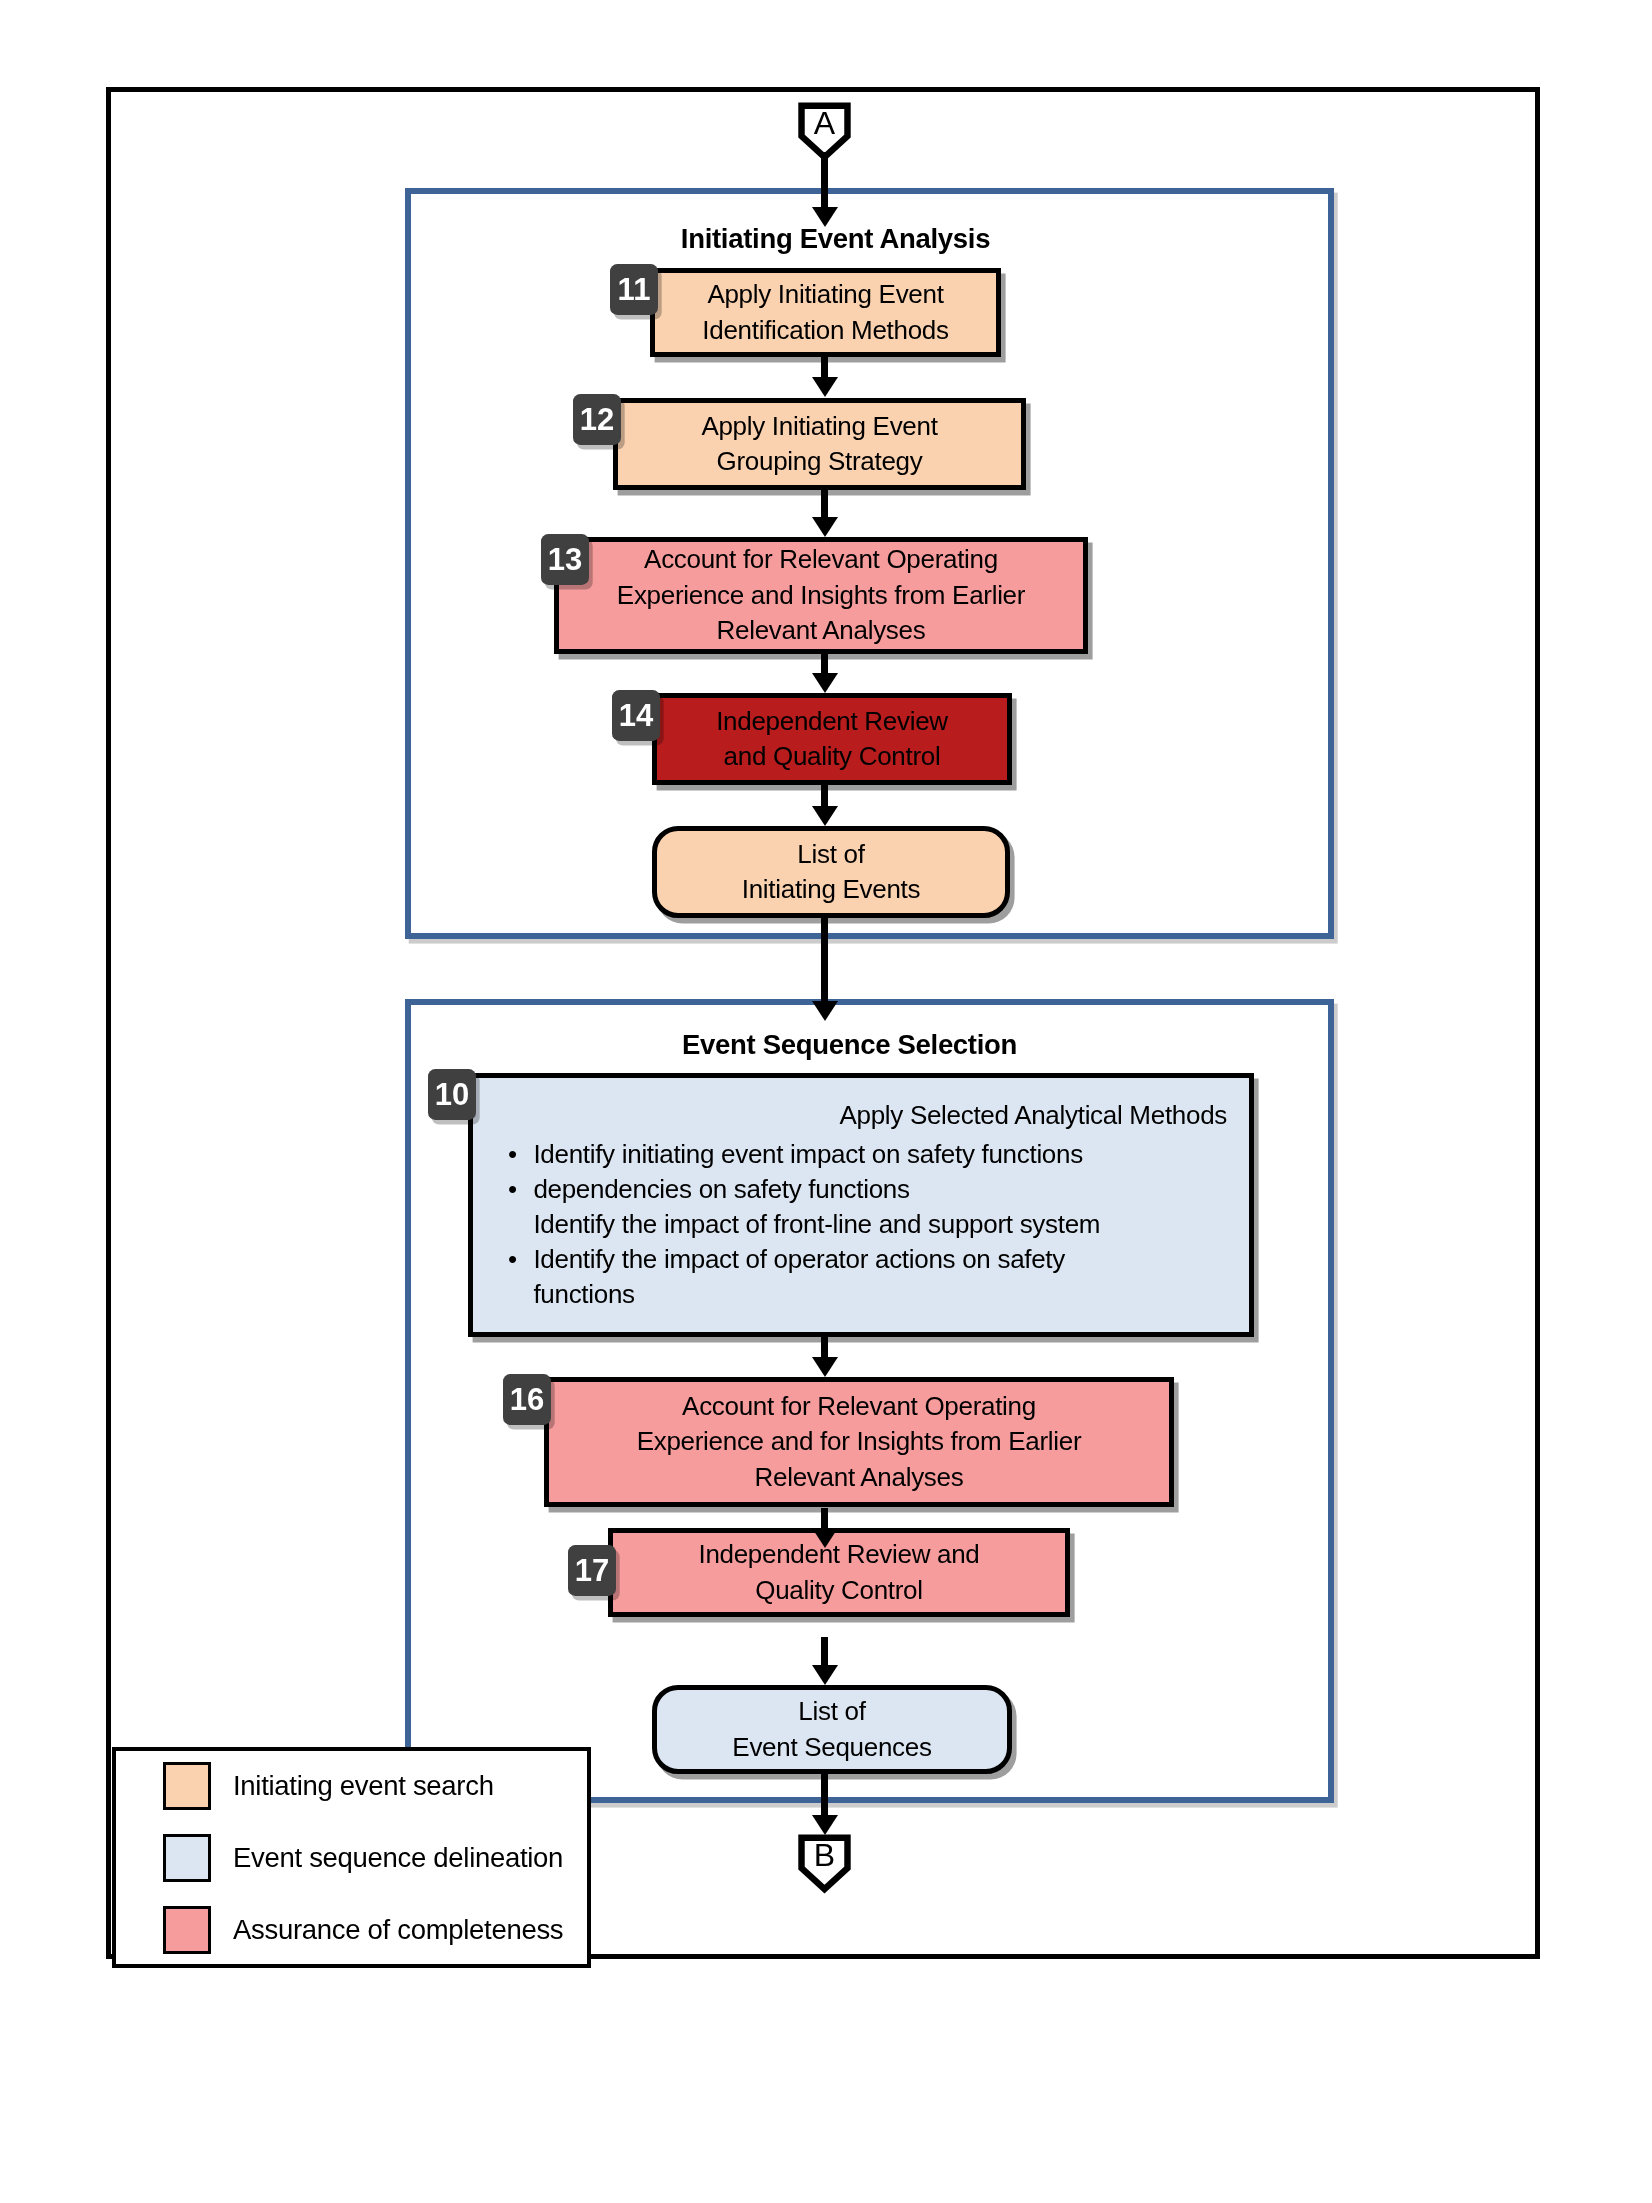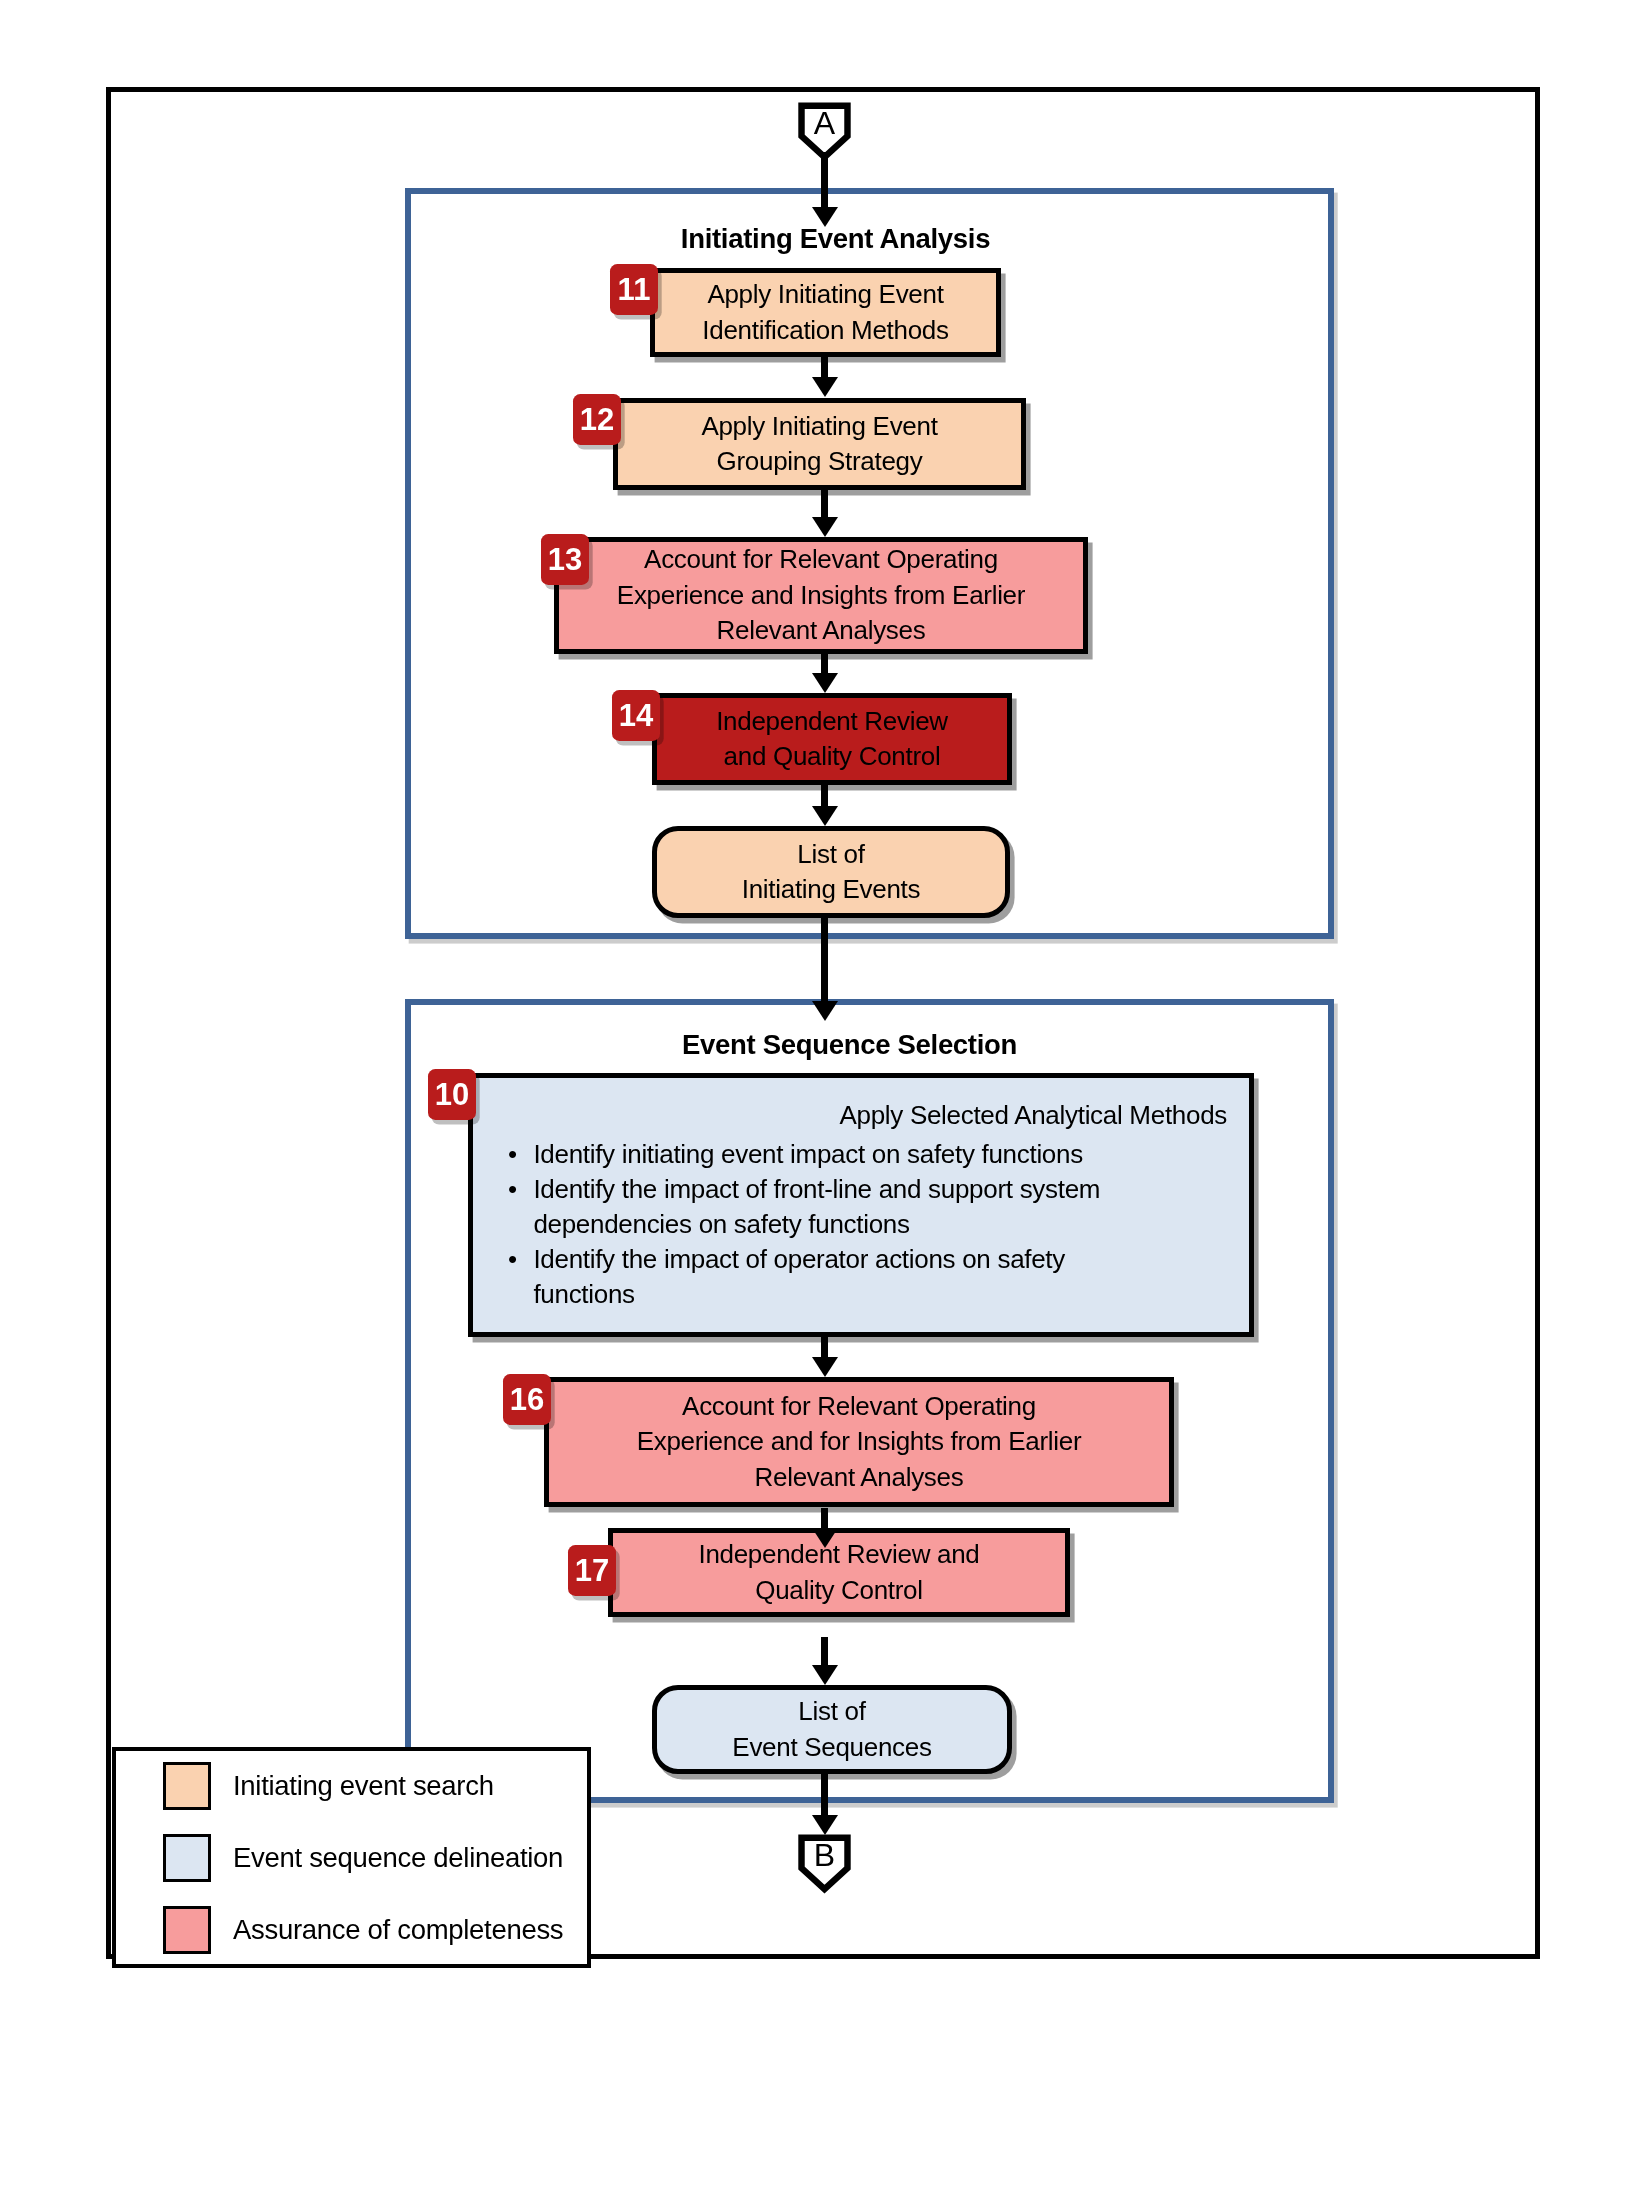--- a/index.html
+++ b/index.html
@@ -11,21 +11,21 @@
     border:5.5px solid #000;box-sizing:border-box;z-index:1;}
   .section-box{position:absolute;box-sizing:border-box;border:6.4px solid #3E6396;
     background:transparent;z-index:2;box-shadow:3.7px 4.6px 0 rgba(110,110,110,.35);}
   .section-title{position:absolute;text-align:center;font-size:27.5px;font-weight:700;
     letter-spacing:-0.3px;z-index:4;}
   .flowbox{position:absolute;box-sizing:border-box;border:5.5px solid #000;
     display:flex;flex-direction:column;justify-content:center;align-items:center;
     text-align:center;font-size:26px;line-height:1.36;letter-spacing:-0.3px;z-index:4;
     box-shadow:4.6px 5.5px 0 rgba(0,0,0,.38);}
   .rounded{border-radius:26px;}
-  .badge{position:absolute;width:48px;height:51px;background:#b91c1c;border-radius:7.3px;
+  .badge{position:absolute;width:48px;height:51px;background:#404040;border-radius:7.3px;
     color:#fff;font-weight:700;font-size:31px;display:flex;align-items:center;
     justify-content:center;z-index:5;box-shadow:3.7px 4.6px 0 rgba(0,0,0,.25);}
   .arrow{position:absolute;width:26px;z-index:6;}
   .arrow .shaft{position:absolute;left:9.2px;top:0;bottom:14.7px;width:7.3px;background:#000;}
   .arrow .head{position:absolute;left:0;bottom:0;width:0;height:0;
     border-left:13px solid transparent;border-right:13px solid transparent;
     border-top:20px solid #000;}
   .pentagon{position:absolute;width:57px;height:61px;z-index:6;}
   .pentagon .letter{position:absolute;left:5.5px;top:6.4px;width:46px;height:33px;
     display:flex;align-items:center;justify-content:center;font-size:32px;}
@@ -139,22 +139,22 @@
       <div class="b15-title">Apply Selected Analytical Methods</div>
       <div class="bullet-row">
         <div class="bullet-marker">•</div>
         <div>
           <div>Identify initiating event impact on safety functions</div>
         </div>
       </div>
       <div class="bullet-row">
         <div class="bullet-marker">•</div>
         <div>
+          <div>dependencies on safety functions</div>
           <div>Identify the impact of front-line and support system</div>
-          <div>dependencies on safety functions</div>
         </div>
       </div>
       <div class="bullet-row">
         <div class="bullet-marker">•</div>
         <div>
           <div>Identify the impact of operator actions on safety</div>
           <div>functions</div>
         </div>
       </div>
     </div>

